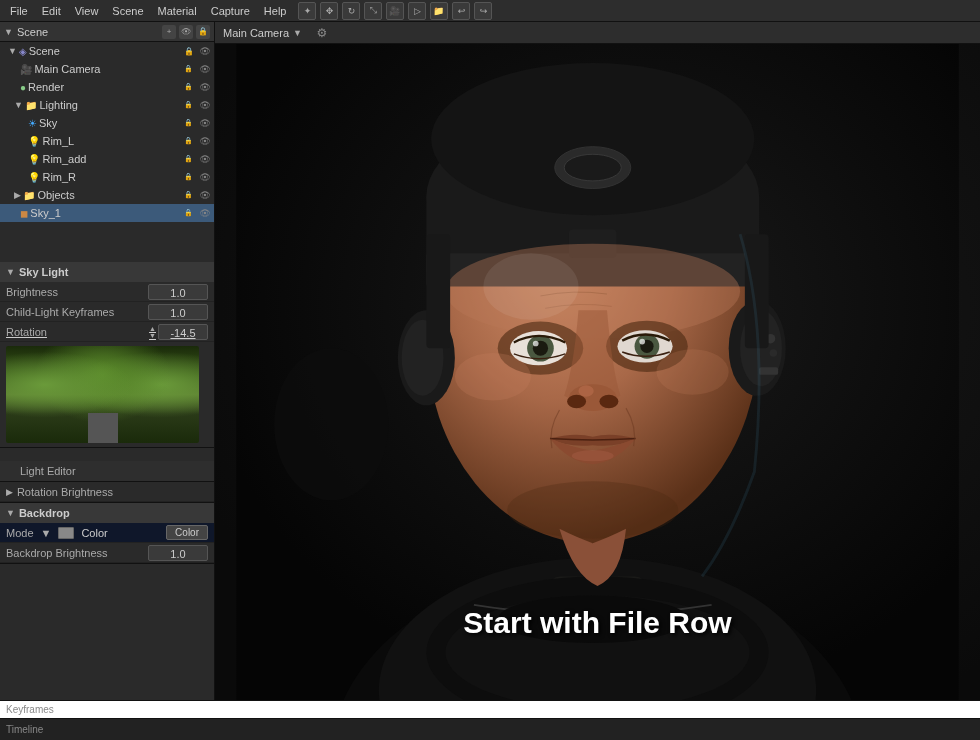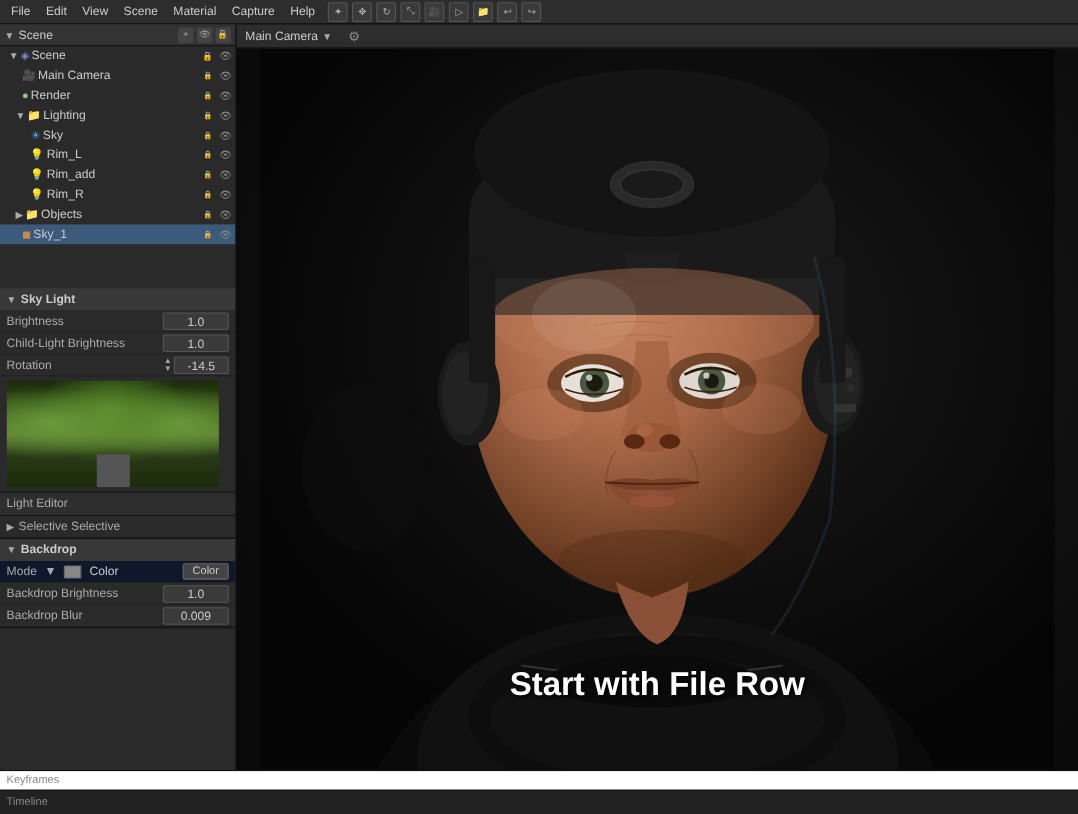--- a/index.html
+++ b/index.html
@@ -279,20 +279,21 @@
     }
 
     
     .rotation-row {
       height: 20px;
       display: flex;
       align-items: center;
       padding: 0 6px;
       background: #2a2a2a;
       border-bottom: 1px solid #222;
+      text-decoration: underline;
     }
     .rotation-label { flex: 1; font-size: 11px; color: #aaa; }
     .rotation-spinner {
       display: flex;
       align-items: center;
       gap: 2px;
     }
     .spinner-arrows {
       display: flex;
       flex-direction: column;
@@ -587,21 +588,21 @@
         <span class="section-title">Sky Light</span>
       </div>
 
 
       <div class="prop-row">
         <span class="prop-label">Brightness</span>
         <div class="prop-value">1.0</div>
       </div>
 
       <div class="prop-row">
-        <span class="prop-label">Child-Light Brightness</span>
+        <span class="prop-label">Child-Light Keyframes</span>
         <div class="prop-value">1.0</div>
       </div>
 
       <div class="rotation-row">
         <span class="rotation-label">Rotation</span>
         <div class="rotation-spinner">
           <div class="spinner-arrows">
             <div class="spinner-arrow">▲</div>
             <div class="spinner-arrow">▼</div>
           </div>
@@ -609,26 +610,26 @@
         </div>
       </div>
 
       <div class="sky-preview">
         <div class="sky-preview-inner"></div>
         <div class="sky-road"></div>
       </div>
     </div>
 
     <div class="panel-section">
-      <div style="padding:4px 6px;background:#2e2e2e;border-bottom:1px solid #111;">
+      <div style="padding:4px 20px;background:#2e2e2e;border-bottom:1px solid #111;margin-top:13px;">
         <span style="font-size:11px;color:#aaa;">Light Editor</span>
       </div>
       <div class="prop-row">
         <span style="font-size:9px;color:#aaa;margin-right:4px;">▶</span>
-        <span class="prop-label">Selective Selective</span>
+        <span class="prop-label">Rotation Brightness</span>
       </div>
     </div>
 
     <div class="panel-section">
       <div class="panel-section-header">
         <span class="section-arrow">▼</span>
         <span class="section-title">Backdrop</span>
       </div>
 
       <div class="mode-row">
@@ -637,24 +638,20 @@
         <div class="color-swatch"></div>
         <span style="font-size:11px;color:#ccc;margin-left:3px;">Color</span>
         <div class="color-label-btn">Color</div>
       </div>
 
       <div class="prop-row">
         <span class="prop-label">Backdrop Brightness</span>
         <div class="prop-value">1.0</div>
       </div>
 
-      <div class="prop-row">
-        <span class="prop-label">Backdrop Blur</span>
-        <div class="prop-value">0.009</div>
-      </div>
     </div>
 
   </div>
 
   <div class="viewport">
     <div class="viewport-header">
       <span class="viewport-title">
         <span>Main Camera</span>
         <span class="viewport-title-arrow">▼</span>
       </span>

